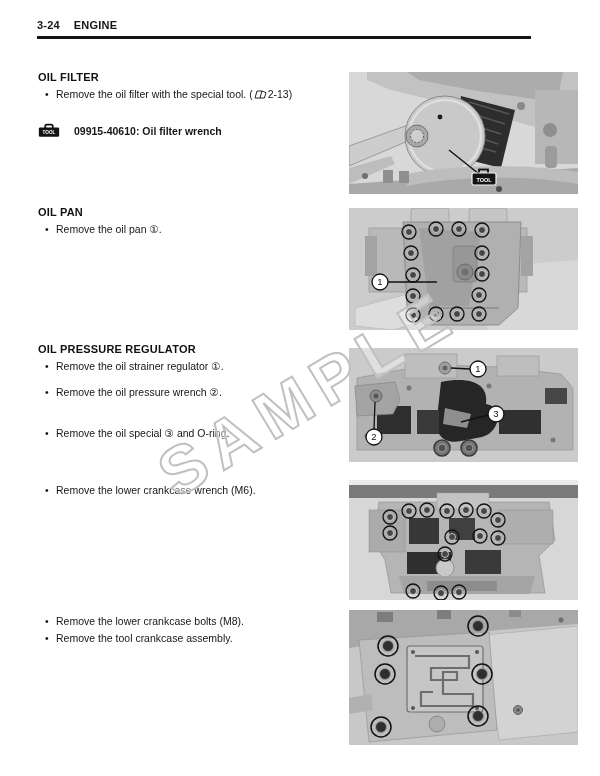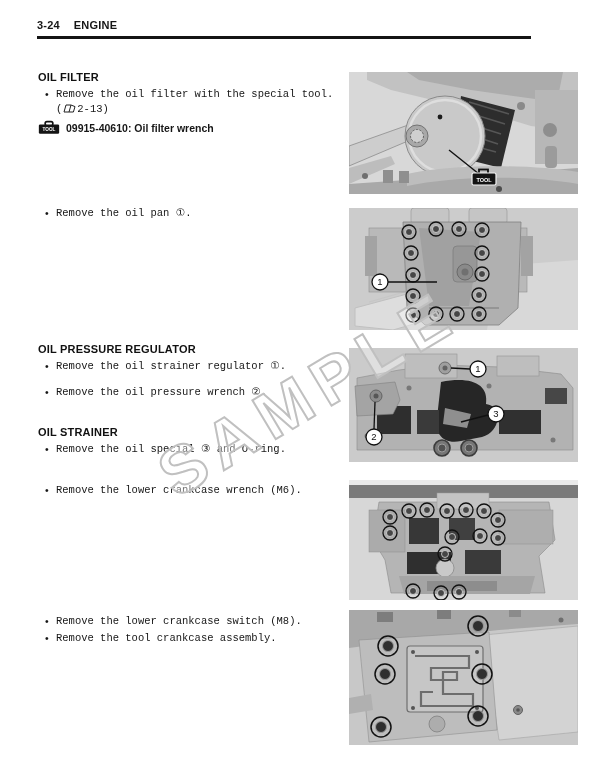--- a/index.html
+++ b/index.html
@@ -14,23 +14,23 @@
   
   .hdr { position:absolute; left:37px; top:19px; font-size:11px; font-weight:bold; letter-spacing:.2px; }
   .hdr .pgnum { margin-right:14px; }
   .hdr-rule { position:absolute; left:37px; top:36px; width:494px; height:3px; background:#141414; }
 
   
   .sec { position:absolute; left:38px; width:305px; }
   .sec h2 { margin:0 0 4px 0; font-size:11px; font-weight:bold; letter-spacing:.2px; color:#111; }
   .bullet { display:flex; align-items:flex-start; padding-left:7px; font-size:10.5px; line-height:15px; }
   .bullet .dot { width:11px; flex:0 0 11px; font-size:10.5px; }
-  .bullet .btxt { flex:1;font-family:Liberation Mono, monospace; }
+  .bullet .btxt { flex:1; }
   .reficon { vertical-align:-1px; margin:0 1px; }
-  .toolline { display:flex; align-items:center; gap:6px; margin-top:3px; font-size:10.5px; font-weight:bold; }
+  .toolline { display:flex; align-items:center; gap:14px; margin-top:21px; font-size:10.5px; font-weight:bold; }
   .m8block .bullet { margin-bottom:2px; }
 
   
   figure.photo { position:absolute; left:349px; width:229px; margin:0; padding:0; }
   figure.photo svg { display:block; width:100%; height:100%; }
 
   
   .watermark {
     position:absolute; left:108px; top:293px; width:400px; height:200px;
     display:flex; align-items:center; justify-content:center;
@@ -64,20 +64,21 @@
       <svg class="toolicon" width="22" height="15" viewBox="0 0 26 17">
         <rect x="8.5" y="1.5" width="9" height="5" rx="2" fill="none" stroke="#111" stroke-width="2"></rect>
         <rect x="1" y="5" width="24" height="11" rx="1.5" fill="#141414"></rect>
         <text x="13" y="13.2" text-anchor="middle" font-size="5.5" font-weight="bold" fill="#ffffff">TOOL</text>
       </svg>
       <span>09915-40610: Oil filter wrench</span>
     </div>
   </section>
 
   <section class="sec" style="top:206px">
+    <h2>OIL PAN</h2>
     <div class="bullet">
       <span class="dot">•</span>
       <span class="btxt">Remove the oil pan ①.</span>
     </div>
   </section>
 
   <section class="sec" style="top:343px">
     <h2>OIL PRESSURE REGULATOR</h2>
     <div class="bullet">
       <span class="dot">•</span>
@@ -86,38 +87,37 @@
   </section>
 
   <section class="sec" style="top:385px">
     <div class="bullet">
       <span class="dot">•</span>
       <span class="btxt">Remove the oil pressure wrench ②.</span>
     </div>
   </section>
 
   <section class="sec" style="top:426px">
-    <h2>OIL STRAINER</h2>
     <div class="bullet">
       <span class="dot">•</span>
       <span class="btxt">Remove the oil special ③ and O-ring.</span>
     </div>
   </section>
 
   <section class="sec" style="top:483px">
     <div class="bullet">
       <span class="dot">•</span>
       <span class="btxt">Remove the lower crankcase wrench (M6).</span>
     </div>
   </section>
 
   <section class="sec m8block" style="top:614px">
     <div class="bullet">
       <span class="dot">•</span>
-      <span class="btxt">Remove the lower crankcase switch (M8).</span>
+      <span class="btxt">Remove the lower crankcase bolts (M8).</span>
     </div>
     <div class="bullet">
       <span class="dot">•</span>
       <span class="btxt">Remove the tool crankcase assembly.</span>
     </div>
   </section>
 
   <figure class="photo" style="top:72px;height:122px">
     <svg viewBox="0 0 229 122" preserveAspectRatio="none">
       <rect width="229" height="122" fill="#d8d8d8"></rect>

